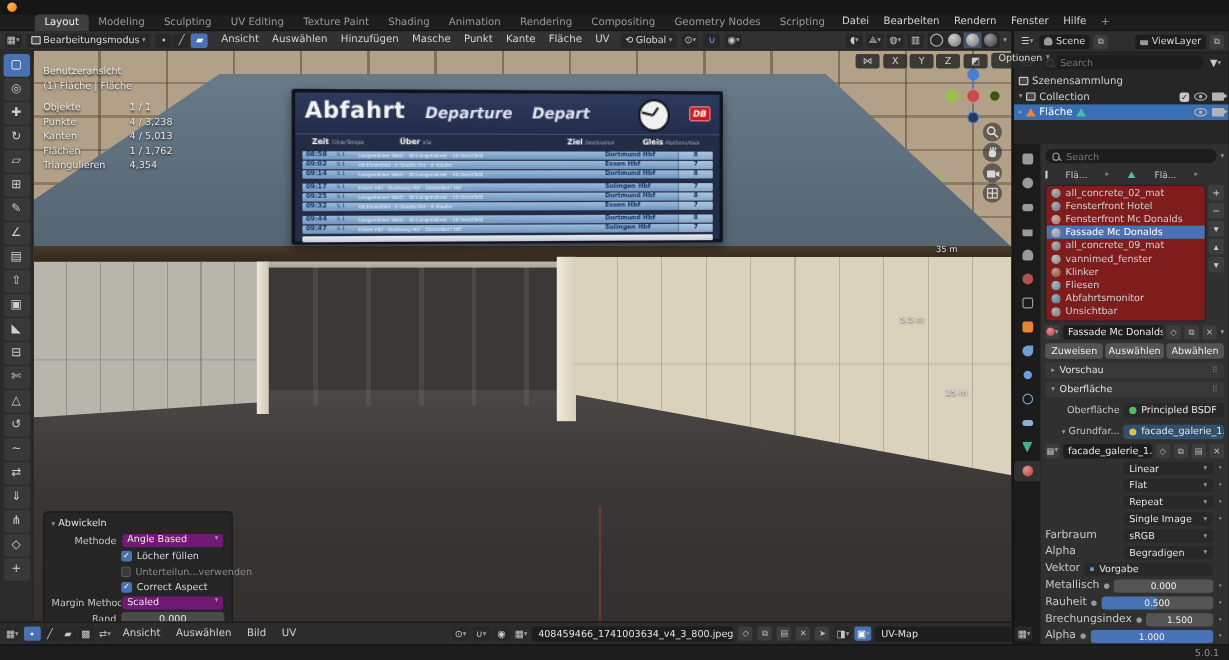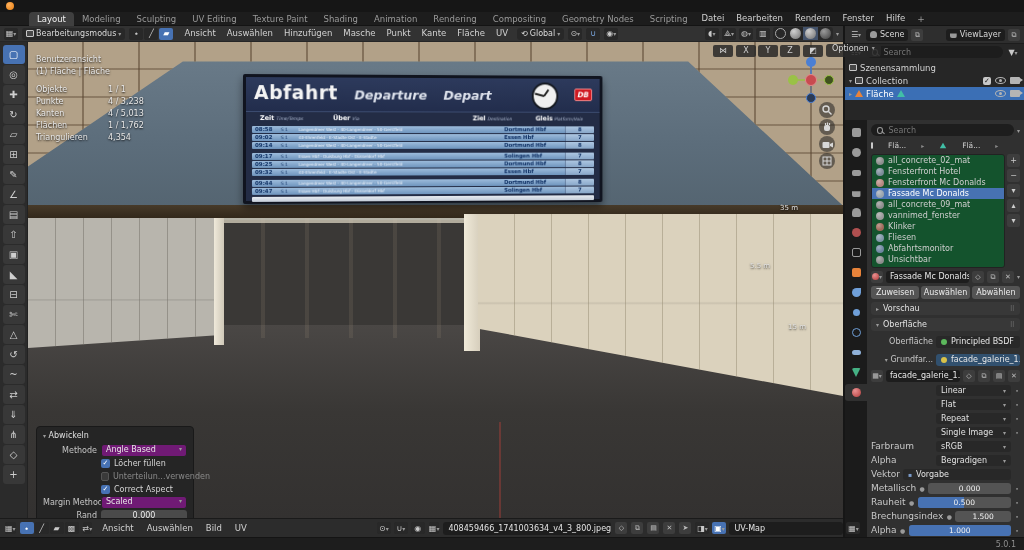--- a/index.html
+++ b/index.html
@@ -156,21 +156,21 @@
   .ptab-ic.physics{background:none;border:1.5px solid #6f9fd8;border-radius:50%;box-sizing:border-box;}
   .ptab-ic.constraints{background:#8fb0d8;height:5px;border-radius:3px;}
   .ptab-ic.object-data{background:#45b184;clip-path:polygon(50% 100%,0 0,100% 0);}
   .ptab-ic.material{border-radius:50%;background:radial-gradient(circle at 35% 30%,#e89090,#b23b3b);}
   #props-body{position:absolute;left:22px;top:0;width:157px;height:417px;padding:3px 4px 0 4px;box-sizing:border-box;}
   .prow{display:flex;align-items:center;gap:3px;}
   .p-search{height:14px;margin-bottom:2px;}
   .p-crumb{height:13px;font-size:7.5px;color:#cfcfcf;gap:15px;white-space:nowrap;overflow:hidden;}
   .crumb-sep{color:#8a8a8a;font-size:6px;}
   .mat-wrap{display:flex;gap:2px;margin:2px 0;}
-  .mat-list{flex:1;height:112px;background:#14532d;border:1px solid #222;border-radius:3px;overflow:hidden;}
+  .mat-list{flex:1;height:112px;background:#7f1d1d;border:1px solid #222;border-radius:3px;overflow:hidden;}
   .mat-row{display:flex;align-items:center;gap:4px;height:11px;padding:0 4px;font-size:8px;color:#cfcfcf;white-space:nowrap;}
   .mat-row.selected{background:#4772b3;color:#fff;}
   .mat-ball{width:8px;height:8px;border-radius:50%;flex:0 0 auto;}
   .mat-ops{width:13px;display:flex;flex-direction:column;gap:2px;}
   .mop{width:13px;height:13px;background:#3d3d3d;border-radius:2px;display:flex;align-items:center;justify-content:center;font-size:8px;color:#ccc;}
   .p-datablock{height:13px;margin:2px 0;}
   .db-field{flex:1;background:#1d1d1d;border-radius:3px;height:12px;display:flex;align-items:center;padding:0 4px;font-size:8px;color:#e8e8e8;white-space:nowrap;overflow:hidden;}
   .db-icbtn{width:12px;height:12px;background:#3d3d3d;border-radius:2px;display:flex;align-items:center;justify-content:center;font-size:7px;color:#bbb;flex:0 0 auto;}
   .assign-row{height:13px;gap:2px;margin:3px 0;}
   .abtn{flex:1;background:#545454;border-radius:3px;height:13px;display:flex;align-items:center;justify-content:center;font-size:8px;color:#ececec;}

